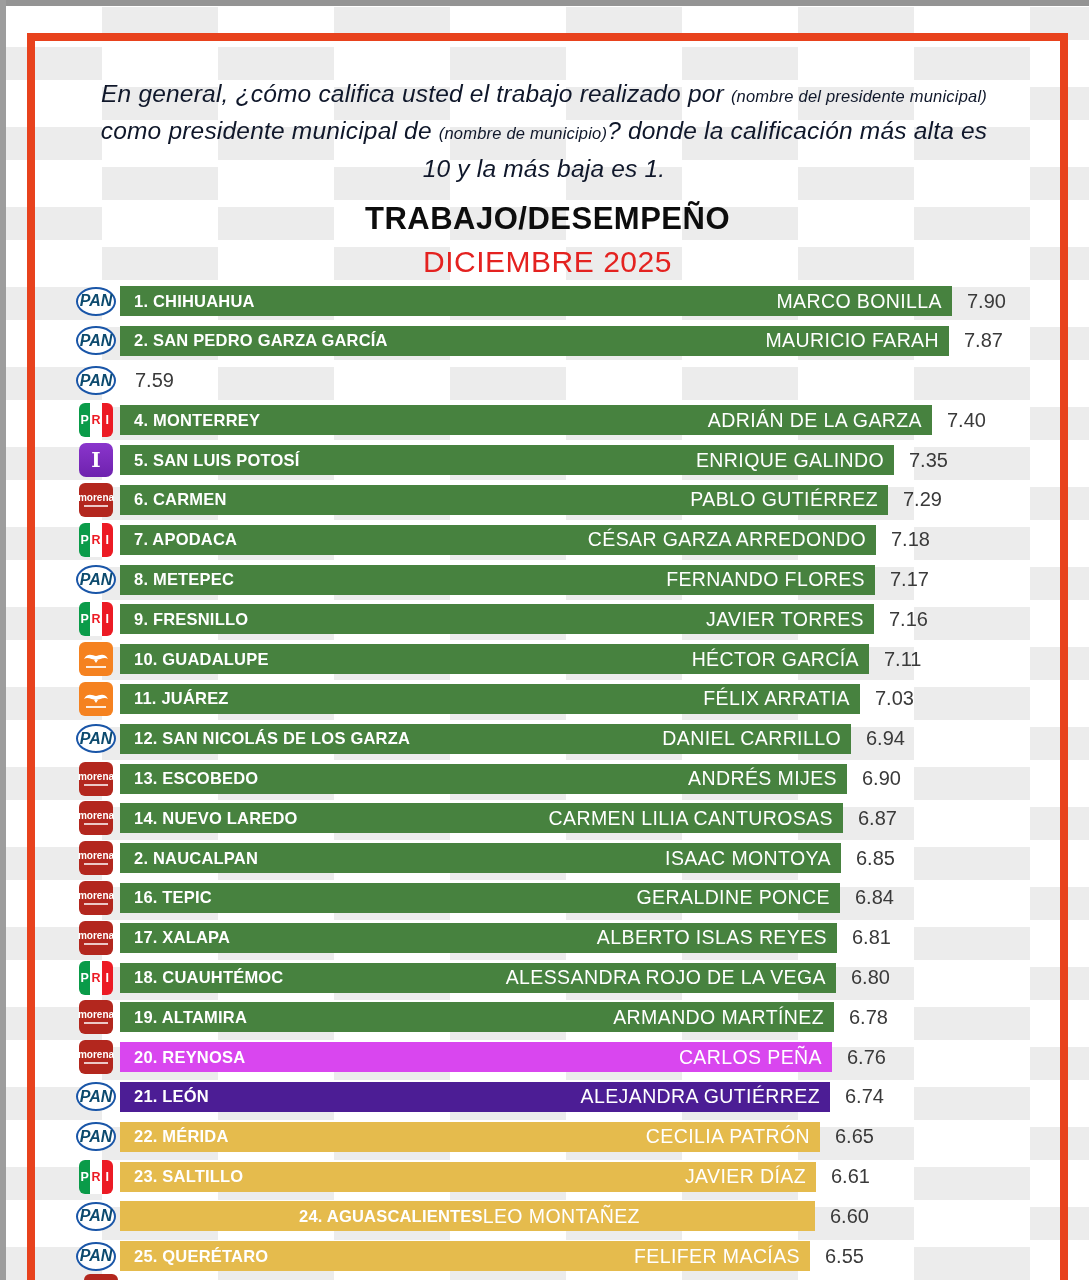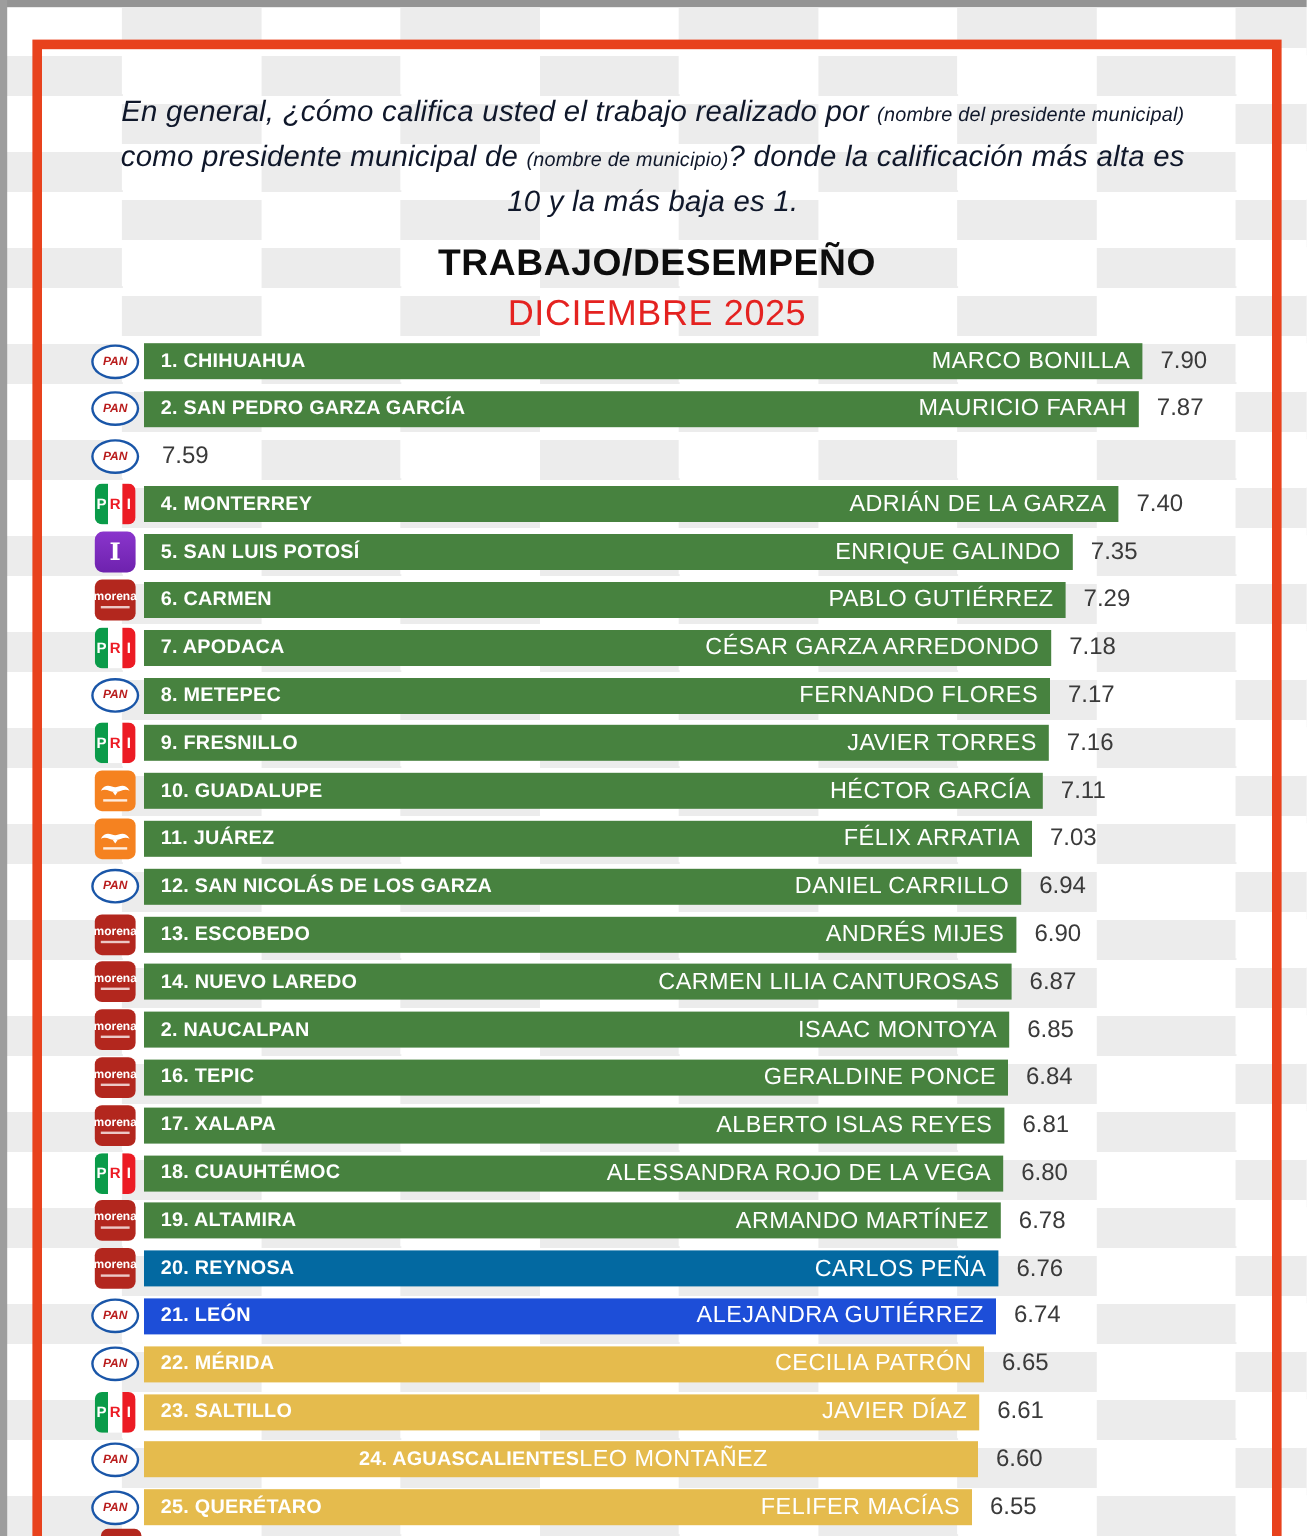--- a/index.html
+++ b/index.html
@@ -44,21 +44,21 @@
     padding:0 10px 0 14px;color:#fff;
   }
   .muni{font-weight:700;font-size:16.5px;letter-spacing:.2px;white-space:nowrap;}
   .mayor{font-weight:400;font-size:19.5px;letter-spacing:.4px;white-space:nowrap;}
   .score{margin-left:15px;font-size:20px;color:#3a3a3a;white-space:nowrap;}
   
   .logo-sq{width:34px;height:34px;border-radius:6px;display:flex;align-items:center;justify-content:center;box-sizing:border-box;}
   .logo-pan{
     width:40px;height:29px;border-radius:50%;background:#fff;border:2.5px solid #1A56A8;
     display:flex;align-items:center;justify-content:center;box-sizing:border-box;
-    color:#b91c1c;font-weight:900;font-style:italic;font-size:10px;letter-spacing:0;
+    color:#0c4a6e;font-weight:900;font-style:italic;font-size:16px;letter-spacing:0;
   }
   .logo-pri{overflow:hidden;border-radius:6px;display:flex;width:34px;height:34px;}
   .logo-pri .stripe{flex:1;display:flex;align-items:center;justify-content:center;font-weight:800;font-size:12.5px;}
   .logo-pri .s-g{background:#0A9B49;color:#fff;}
   .logo-pri .s-w{background:#fff;color:#EC1B24;}
   .logo-pri .s-r{background:#EC1B24;color:#fff;}
   .logo-morena{background:#B3271E;flex-direction:column;color:#fff;}
   .logo-morena .mor-txt{font-size:10px;font-weight:700;line-height:10px;}
   .logo-morena .tagline{width:24px;height:2px;background:rgba(255,255,255,.75);margin-top:2px;}
   .logo-mc{background:#F58220;flex-direction:column;}
@@ -317,31 +317,31 @@
     </div>
     <span class="score">6.78</span>
   </div>
     <div class="row">
     <span class="logo-cell">
         <span class="logo-sq logo-morena">
           <span class="mor-txt">morena</span>
           <span class="tagline"></span>
         </span>
       </span>
-    <div class="bar" style="width: 712px; background: #0369a1;">
+    <div class="bar" style="width: 712px; background: #d946ef;">
       <span class="muni">20. REYNOSA</span>
       <span class="mayor">CARLOS PEÑA</span>
     </div>
     <span class="score">6.76</span>
   </div>
     <div class="row">
     <span class="logo-cell">
         <span class="logo-pan">PAN</span>
       </span>
-    <div class="bar" style="width: 710px; background: #1d4ed8;">
+    <div class="bar" style="width: 710px; background: #4c1d95;">
       <span class="muni">21. LEÓN</span>
       <span class="mayor">ALEJANDRA GUTIÉRREZ</span>
     </div>
     <span class="score">6.74</span>
   </div>
     <div class="row">
     <span class="logo-cell">
         <span class="logo-pan">PAN</span>
       </span>
     <div class="bar" style="width: 700px; background: rgb(229, 187, 77); gap: 39px;">

